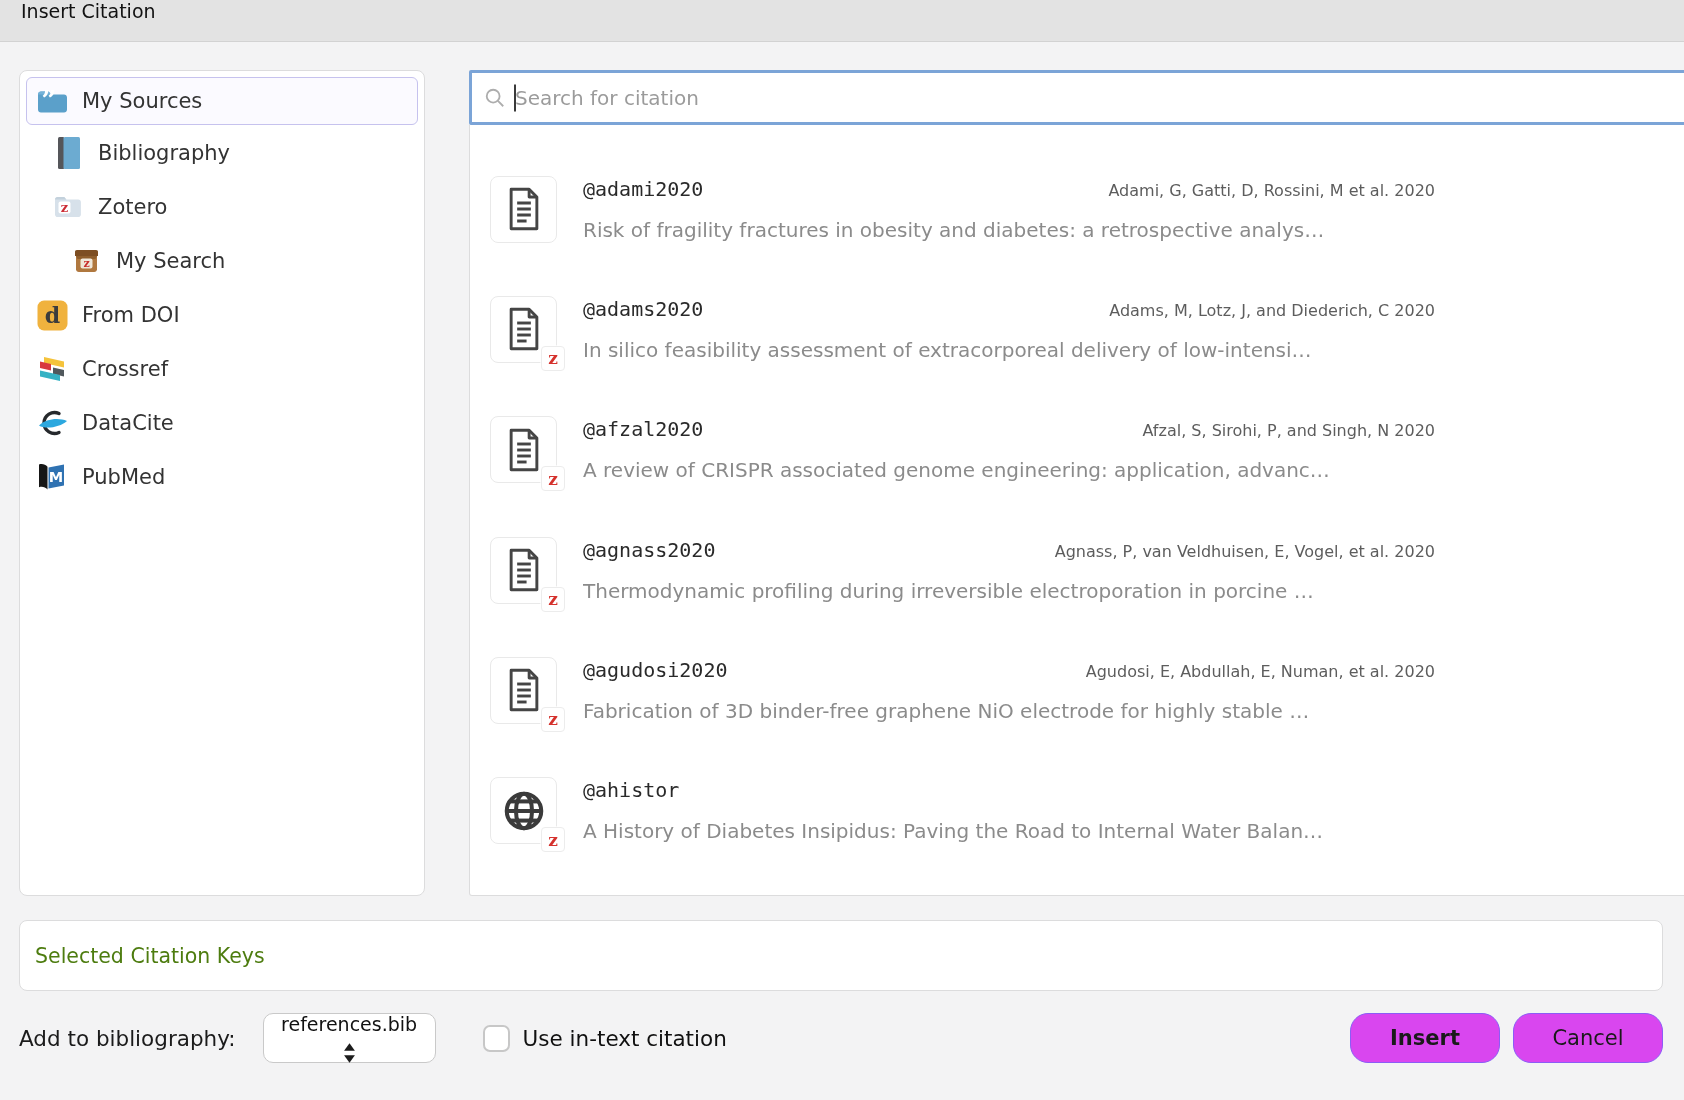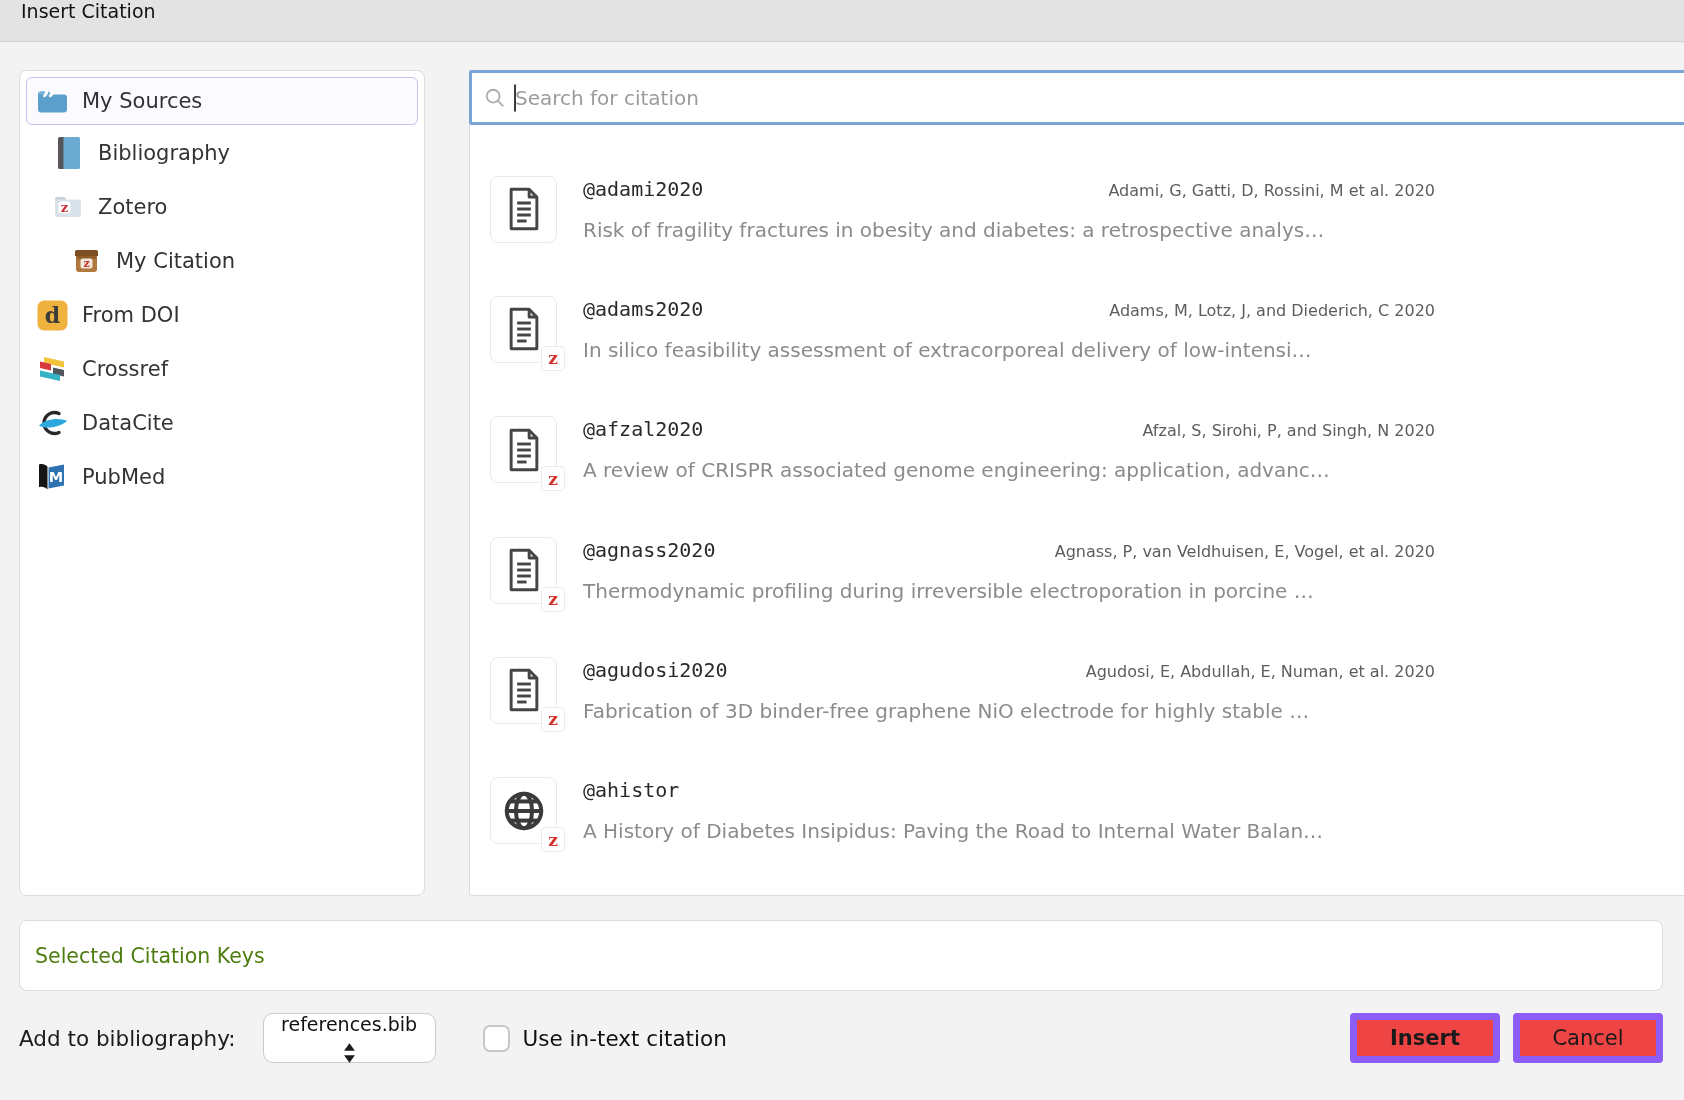--- a/index.html
+++ b/index.html
@@ -148,21 +148,21 @@
   .checkbox {
     margin-left:47px;
     width:27px; height:27px;
     background:#fff; border:2px solid #c7c7c7; border-radius:7px;
     flex:0 0 auto;
   }
   .checkbox-label { margin-left:13px; font-size:21.5px; color:#101010; }
   .footer-spacer { flex:1; }
   .btn {
     width:150px; height:50px;
-    background:#ef4444; border:7px solid #8b5cf6; border-radius:4px;
+    background:#d946ef; border:1px solid #8b5cf6; border-radius:18px;
     display:flex; align-items:center; justify-content:center;
     font-size:21px; color:#1a1a1a;
   }
   .btn-insert { font-weight:bold; margin-right:13px; }
 </style>
 </head>
 <body>
 
 <div class="titlebar">
   <span>Insert Citation</span>
@@ -206,21 +206,21 @@
     <div class="sb-item indent-2">
       <span class="sb-icon">
         <svg width="31" height="28" viewBox="0 0 31 28">
           <path d="M4 4.8C4 3.8 4.8 3 5.8 3h19.4c1 0 1.8.8 1.8 1.8V9H4z" fill="#7d4e22"></path>
           <path d="M5 9h21v13.2c0 1.5-1.2 2.8-2.8 2.8H7.8C6.2 25 5 23.7 5 22.2z" fill="#b0783f"></path>
           <path d="M5 9h21l-1.5 3h-18z" fill="#8f5e2c"></path>
           <rect x="9.5" y="11.5" width="12" height="10" rx="2" fill="#f0e8da"></rect>
           <text x="15.5" y="20" font-size="11" font-weight="bold" fill="#c8302e" text-anchor="middle" font-family="DejaVu Serif,serif">z</text>
         </svg>
       </span>
-      <span class="sb-label">My Citation</span>
+      <span class="sb-label">My Search</span>
     </div>
 
     <div class="sb-item indent-0">
       <span class="sb-icon">
         <svg width="31" height="31" viewBox="0 0 31 31">
           <rect x="0.5" y="0.5" width="30" height="30" rx="6.5" fill="#f0b23e"></rect>
           <text x="15.5" y="23" font-size="22" font-weight="bold" fill="#3c3c3c" text-anchor="middle" font-family="DejaVu Serif,serif">d</text>
         </svg>
       </span>
       <span class="sb-label">From DOI</span>

